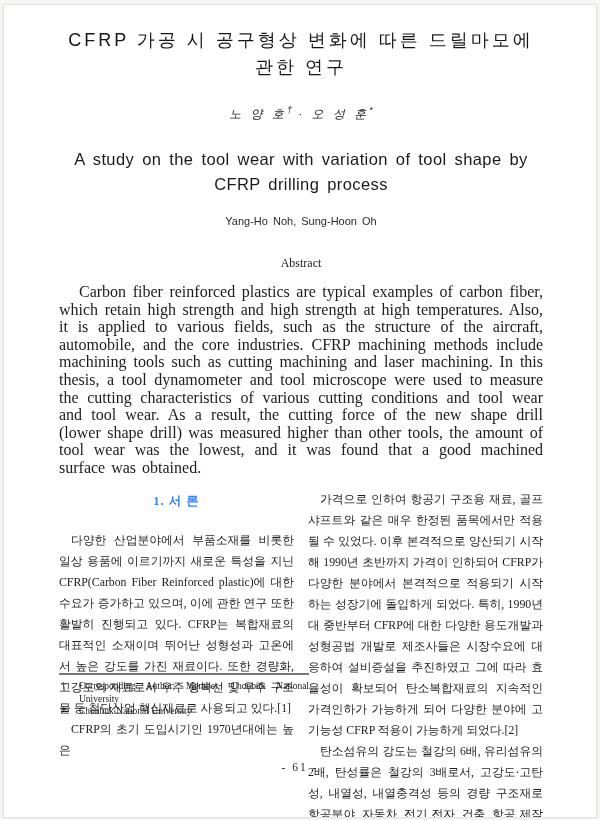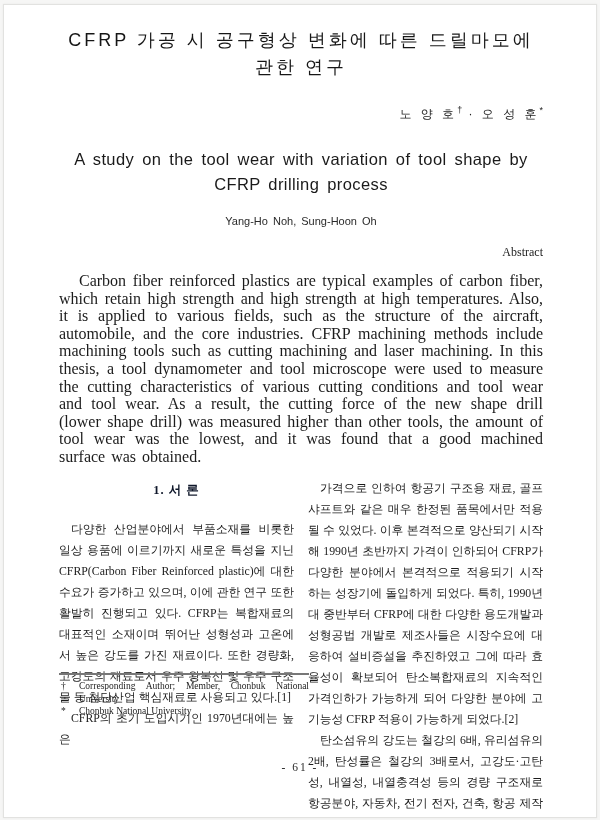--- a/index.html
+++ b/index.html
@@ -28,21 +28,21 @@
   }
   .title-ko {
     margin-top: 22px;
     font-family: "Liberation Sans", sans-serif;
     font-size: 18px; line-height: 27px; letter-spacing: 3px;
     text-align: center; font-weight: 500; color: #161616;
   }
   .authors-ko {
     margin-top: 24px;
     font-family: "Liberation Sans", sans-serif;
-    font-size: 12px; letter-spacing: 3px; text-align: right; color: #222;
+    font-size: 12px; letter-spacing: 3px; text-align: center; color: #222; font-style: italic;
   }
   .authors-ko sup { font-size: 9px; letter-spacing: 0; }
   .title-en {
     margin-top: 24px;
     font-family: "Liberation Sans", sans-serif;
     font-size: 16.5px; line-height: 25px; letter-spacing: 0.4px;
     word-spacing: 3px;
     text-align: center; color: #1a1a1a;
   }
   .authors-en {
@@ -50,37 +50,37 @@
     font-family: "Liberation Sans", sans-serif;
     font-size: 11px; text-align: center; color: #2a2a2a; word-spacing: 2px;
   }
   .keywords {
     margin-top: 26px;
     font-size: 11.5px; line-height: 20px;
     padding-left: 82px; text-indent: -58px;
     text-align: justify; color: #1c1c1c; word-spacing: 2px;
   }
   .abstract-heading {
-    margin-top: 18px;
-    font-size: 12px; text-align: right; color: #1c1c1c;
+    margin-top: 29px;
+    font-size: 12px; text-align: center; color: #1c1c1c;
   }
   .abstract-body {
     margin-top: 12px;
     font-size: 16px; line-height: 17.6px;
     text-align: justify; text-indent: 20px; color: #1c1c1c;
     word-spacing: 2px;
   }
   .columns {
     margin-top: 12px;
     display: flex; gap: 14px;
   }
   .col { flex: 1 1 0; font-size: 11.8px; line-height: 21px; text-align: justify; color: #1c1c1c; }
   .section-heading {
     font-size: 12.5px; font-weight: bold; text-align: center;
-    letter-spacing: 1px; margin: 2px 0 18px 0; color: #0f172a;
+    letter-spacing: 1px; margin: 2px 0 18px 0; color: #3b82f6;
   }
   .col p { margin: 0; text-indent: 12px; }
   .spacer-par { margin-top: 0; }
 
   .footnote {
     position: absolute; left: 55px; top: 668px; width: 250px;
     font-size: 9.5px; line-height: 12.5px; color: #222;
     border-top: 2px solid #777; padding-top: 5px;
   }
   .footnote .fn-row { display: flex; }

